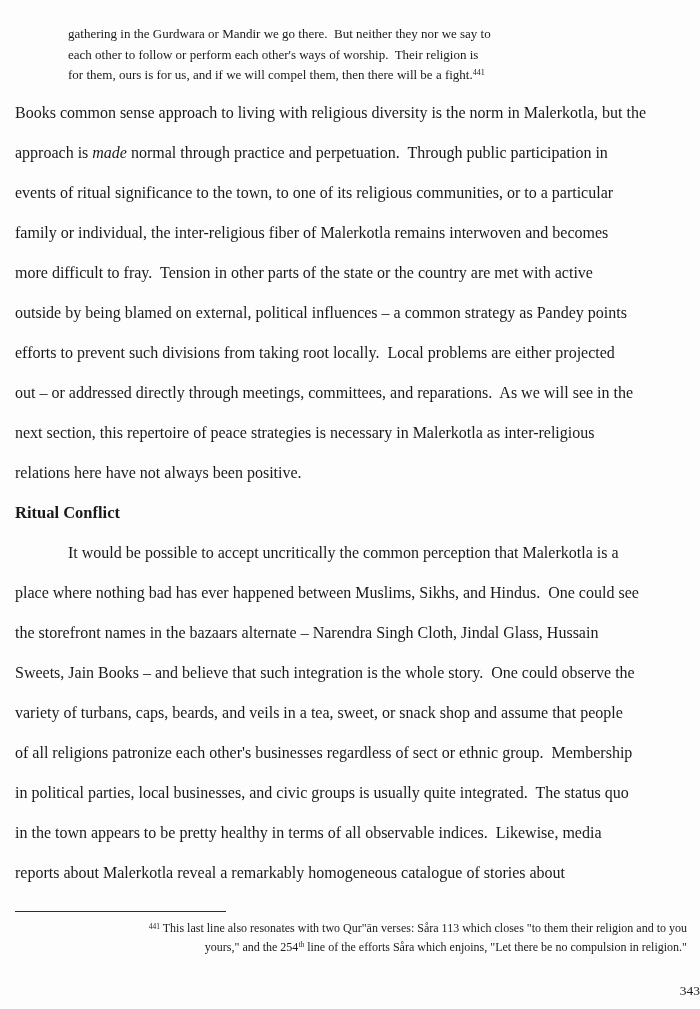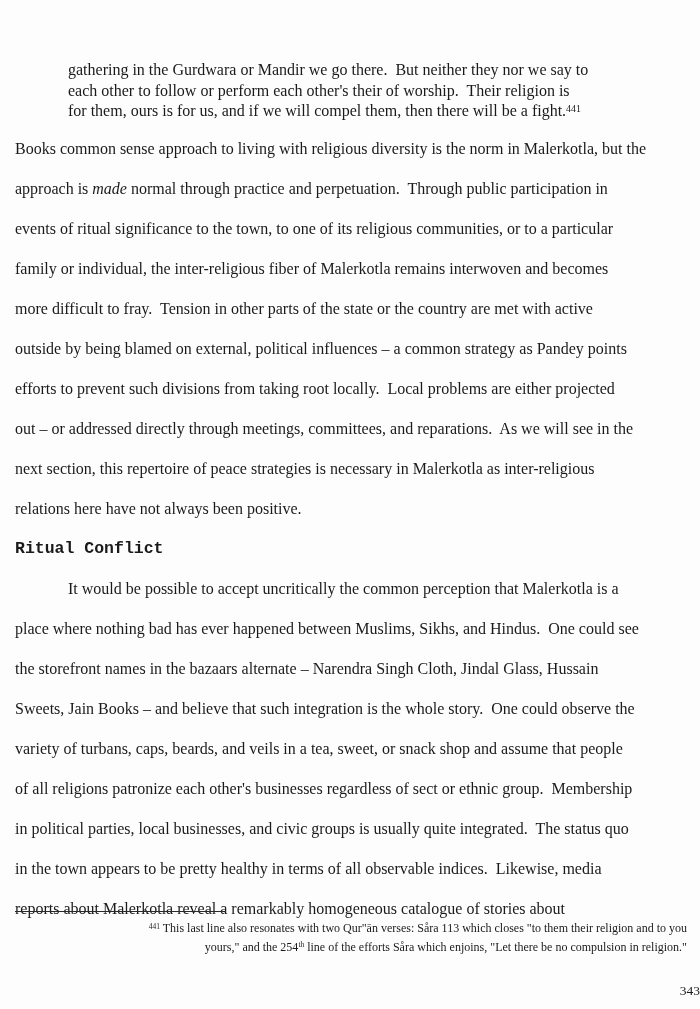--- a/index.html
+++ b/index.html
@@ -17,34 +17,32 @@
     color: #1a1a1a;
     font-family: "Liberation Serif", "DejaVu Serif", serif;
     overflow: hidden;
   }
   .line {
     white-space: pre;
     tab-size: 53px;
   }
   .quote {
     margin-left: 53px;
-    font-size: 16px;
+    font-size: 13px;
     line-height: 20.5px;
-    margin-top: 36px;
   }
   .bodytext {
     margin-top: 7px;
     font-size: 16px;
     line-height: 40px;
   }
   .heading {
     font-weight: bold;
     font-size: 16.5px;
     line-height: 40px;
-    font-family: Liberation Mono, monospace;
   }
   sup {
     font-size: 0.62em;
     line-height: 0;
     vertical-align: baseline;
     position: relative;
     top: -0.45em;
   }
   em { font-style: italic; }
   .fnsep {
@@ -73,21 +71,21 @@
     font-size: 13.5px;
   }
 </style>
 </head>
 <body>
 
 <div class="page">
 
   <div class="quote">
       <div class="line"><span>gathering in the Gurdwara or Mandir we go there.  But neither they nor we say to</span></div>
-      <div class="line"><span>each other to follow or perform each other's their of worship.  Their religion is</span></div>
+      <div class="line"><span>each other to follow or perform each other's ways of worship.  Their religion is</span></div>
       <div class="line"><span>for them, ours is for us, and if we will compel them, then there will be a fight.</span><sup>441</sup></div>
     </div>
 
   <div class="bodytext">
     <div>
         <div class="line"><span>Books common sense approach to living with religious diversity is the norm in Malerkotla, but the</span></div>
         <div class="line"><span>approach is </span><em>made</em><span> normal through practice and perpetuation.  Through public participation in</span></div>
         <div class="line"><span>events of ritual significance to the town, to one of its religious communities, or to a particular</span></div>
         <div class="line"><span>family or individual, the inter-religious fiber of Malerkotla remains interwoven and becomes</span></div>
         <div class="line"><span>more difficult to fray.  Tension in other parts of the state or the country are met with active</span></div>

